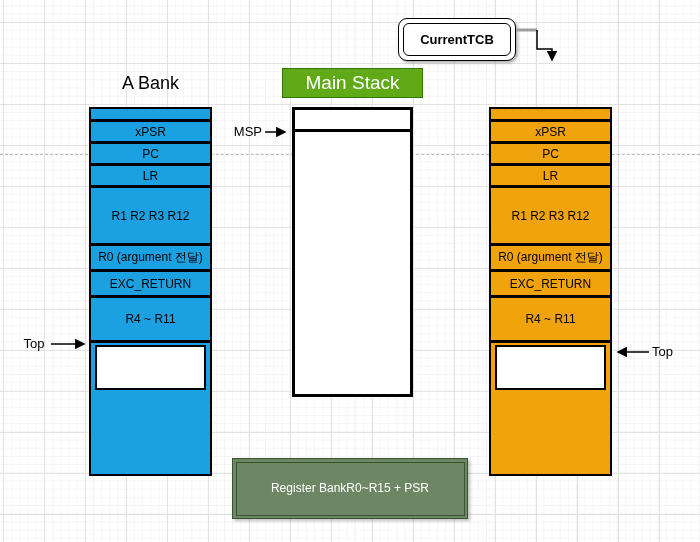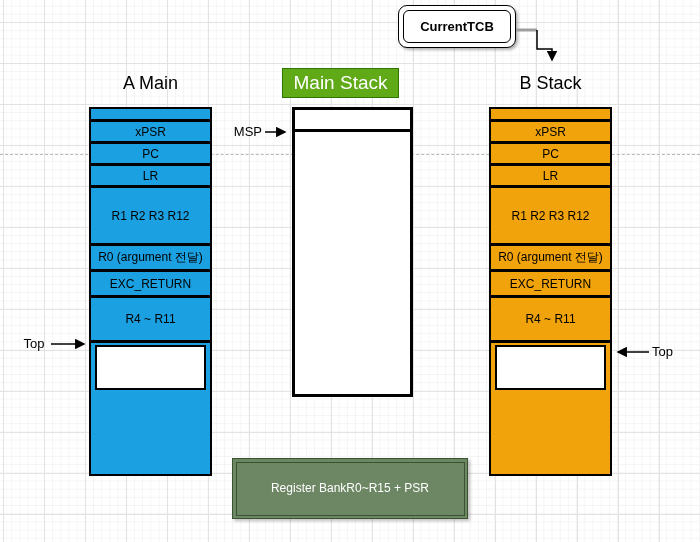--- a/index.html
+++ b/index.html
@@ -25,21 +25,21 @@
     z-index: 0;
   }
   
   .stack-title {
     position: absolute; top: 73px; width: 123px;
     text-align: center; font-size: 18px; color: #000; z-index: 2;
   }
   #a-title { left: 89px; }
   #b-title { left: 489px; }
   .main-title {
-    position: absolute; left: 282px; top: 68px; width: 117px; height: 30px;
+    position: absolute; left: 282px; top: 68px; width: 141px; height: 30px;
     background: #60A917; border: 1px solid #2D7600;
     color: #fff; font-size: 19px;
     display: flex; align-items: center; justify-content: center; z-index: 2;
   }
   
   .stack {
     position: absolute; top: 107px; width: 123px; height: 369px;
     border: 2px solid #000; z-index: 1;
   }
   .stack-a { left: 89px;  background: #1BA1E2; }
@@ -59,21 +59,21 @@
     background: #fff; border: 2px solid #000;
   }
   
   .main-stack {
     position: absolute; left: 292px; top: 107px; width: 121px; height: 290px;
     background: #fff; border: 3px solid #000; z-index: 1;
   }
   .msp-line { height: 22px; border-bottom: 3px solid #000; }
   
   .tcb {
-    position: absolute; left: 398px; top: 5px; width: 118px; height: 43px;
+    position: absolute; left: 398px; top: 18px; width: 118px; height: 43px;
     border: 1.5px solid #000; border-radius: 9px; background: #fff;
     padding: 4px; box-shadow: 2px 2px 3px rgba(0,0,0,0.3); z-index: 2;
   }
   .tcb-inner {
     width: 100%; height: 100%;
     border: 1.5px solid #000; border-radius: 6px; background: #fff;
     display: flex; align-items: center; justify-content: center;
     font-weight: bold; font-size: 13px; color: #000;
   }
   
@@ -103,25 +103,24 @@
 <body>
 
 <div id="canvas">
 
   <div class="page-break"></div>
 
   <div class="tcb">
     <div class="tcb-inner">CurrentTCB</div>
   </div>
 
-  <div class="stack-title" id="a-title">A Main</div>
+  <div class="stack-title" id="a-title">A Bank</div>
   <div class="main-title">
     <span>Main Stack</span>
   </div>
-  <div class="stack-title" id="b-title">B Stack</div>
 
   <div class="stack stack-a">
     <div class="srow r-band"></div>
     <div class="srow r-s">xPSR</div>
     <div class="srow r-s">PC</div>
     <div class="srow r-s">LR</div>
     <div class="srow r-l">R1 R2 R3 R12</div>
     <div class="srow r-m">R0 (argument 전달)</div>
     <div class="srow r-m">EXC_RETURN</div>
     <div class="srow r-xl">R4 ~ R11</div>

